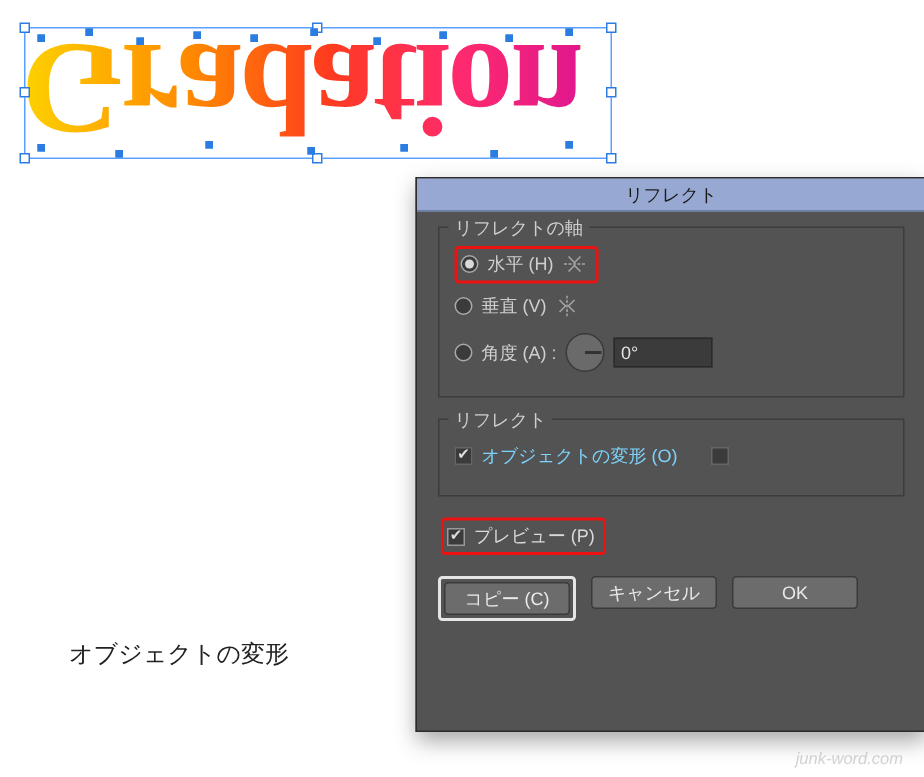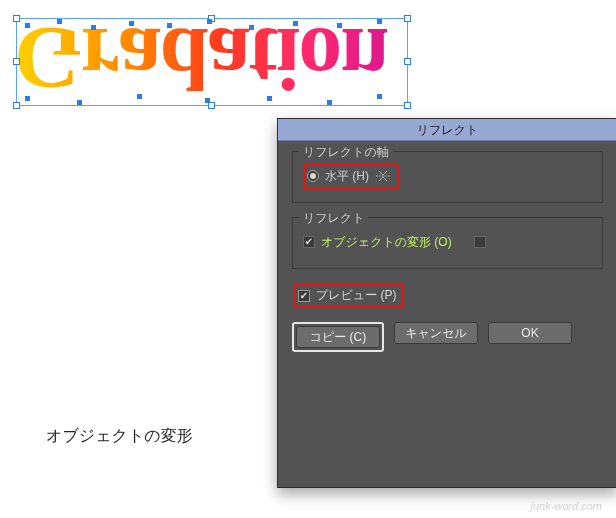--- a/index.html
+++ b/index.html
@@ -147,21 +147,21 @@
     padding:0 4px;display:flex;align-items:center;
   }
 
   .chk {
     width:12px;height:12px;border:1px solid #999;background:#3b3b3b;
     display:inline-flex;align-items:center;justify-content:center;flex:0 0 auto;
   }
   .chk.checked::after{
     content:"✔";font-size:10px;color:#ddd;line-height:1;
   }
-  .disabled{color:#bef264}
+  .disabled{color:#7dd3fc}
   .disabled .chk{border-color:#666}
 
   .hl-red{
     border:2px solid #e11;
     border-radius:3px;
     padding:2px 6px 2px 2px;
     display:inline-flex;align-items:center;gap:6px;
   }
 
   .preview-row{
@@ -237,21 +237,37 @@
           <span>水平 (H)</span>
           <span class="axis-icon">
             <svg viewBox="0 0 16 14">
                 <path d="M1 7 h14" stroke="#bbb" stroke-width="1" stroke-dasharray="2 1"></path>
                 <path d="M4 2 l4 4 l4 -4 M4 12 l4 -4 l4 4" fill="none" stroke="#bbb" stroke-width="1"></path>
               </svg>
           </span>
         </span>
       </div>
 
-
+      <div class="row">
+        <span class="radio"></span>
+        <span>垂直 (V)</span>
+        <span class="axis-icon">
+          <svg viewBox="0 0 16 14">
+              <path d="M8 0 v14" stroke="#bbb" stroke-width="1" stroke-dasharray="2 1"></path>
+              <path d="M3 3 l4 4 l-4 4 M13 3 l-4 4 l4 4" fill="none" stroke="#bbb" stroke-width="1"></path>
+            </svg>
+        </span>
+      </div>
+
+      <div class="row" style="height:34px">
+        <span class="radio"></span>
+        <span>角度 (A) :</span>
+        <span class="knob"></span>
+        <span class="angle-input">0°</span>
+      </div>
     </div>
 
     <div class="group">
       <div class="group-legend">リフレクト</div>
       <div class="row disabled">
         <span class="chk checked"></span>
         <span>オブジェクトの変形 (O)</span>
         <span style="width:10px"></span>
         <span class="chk"></span>
       </div>

